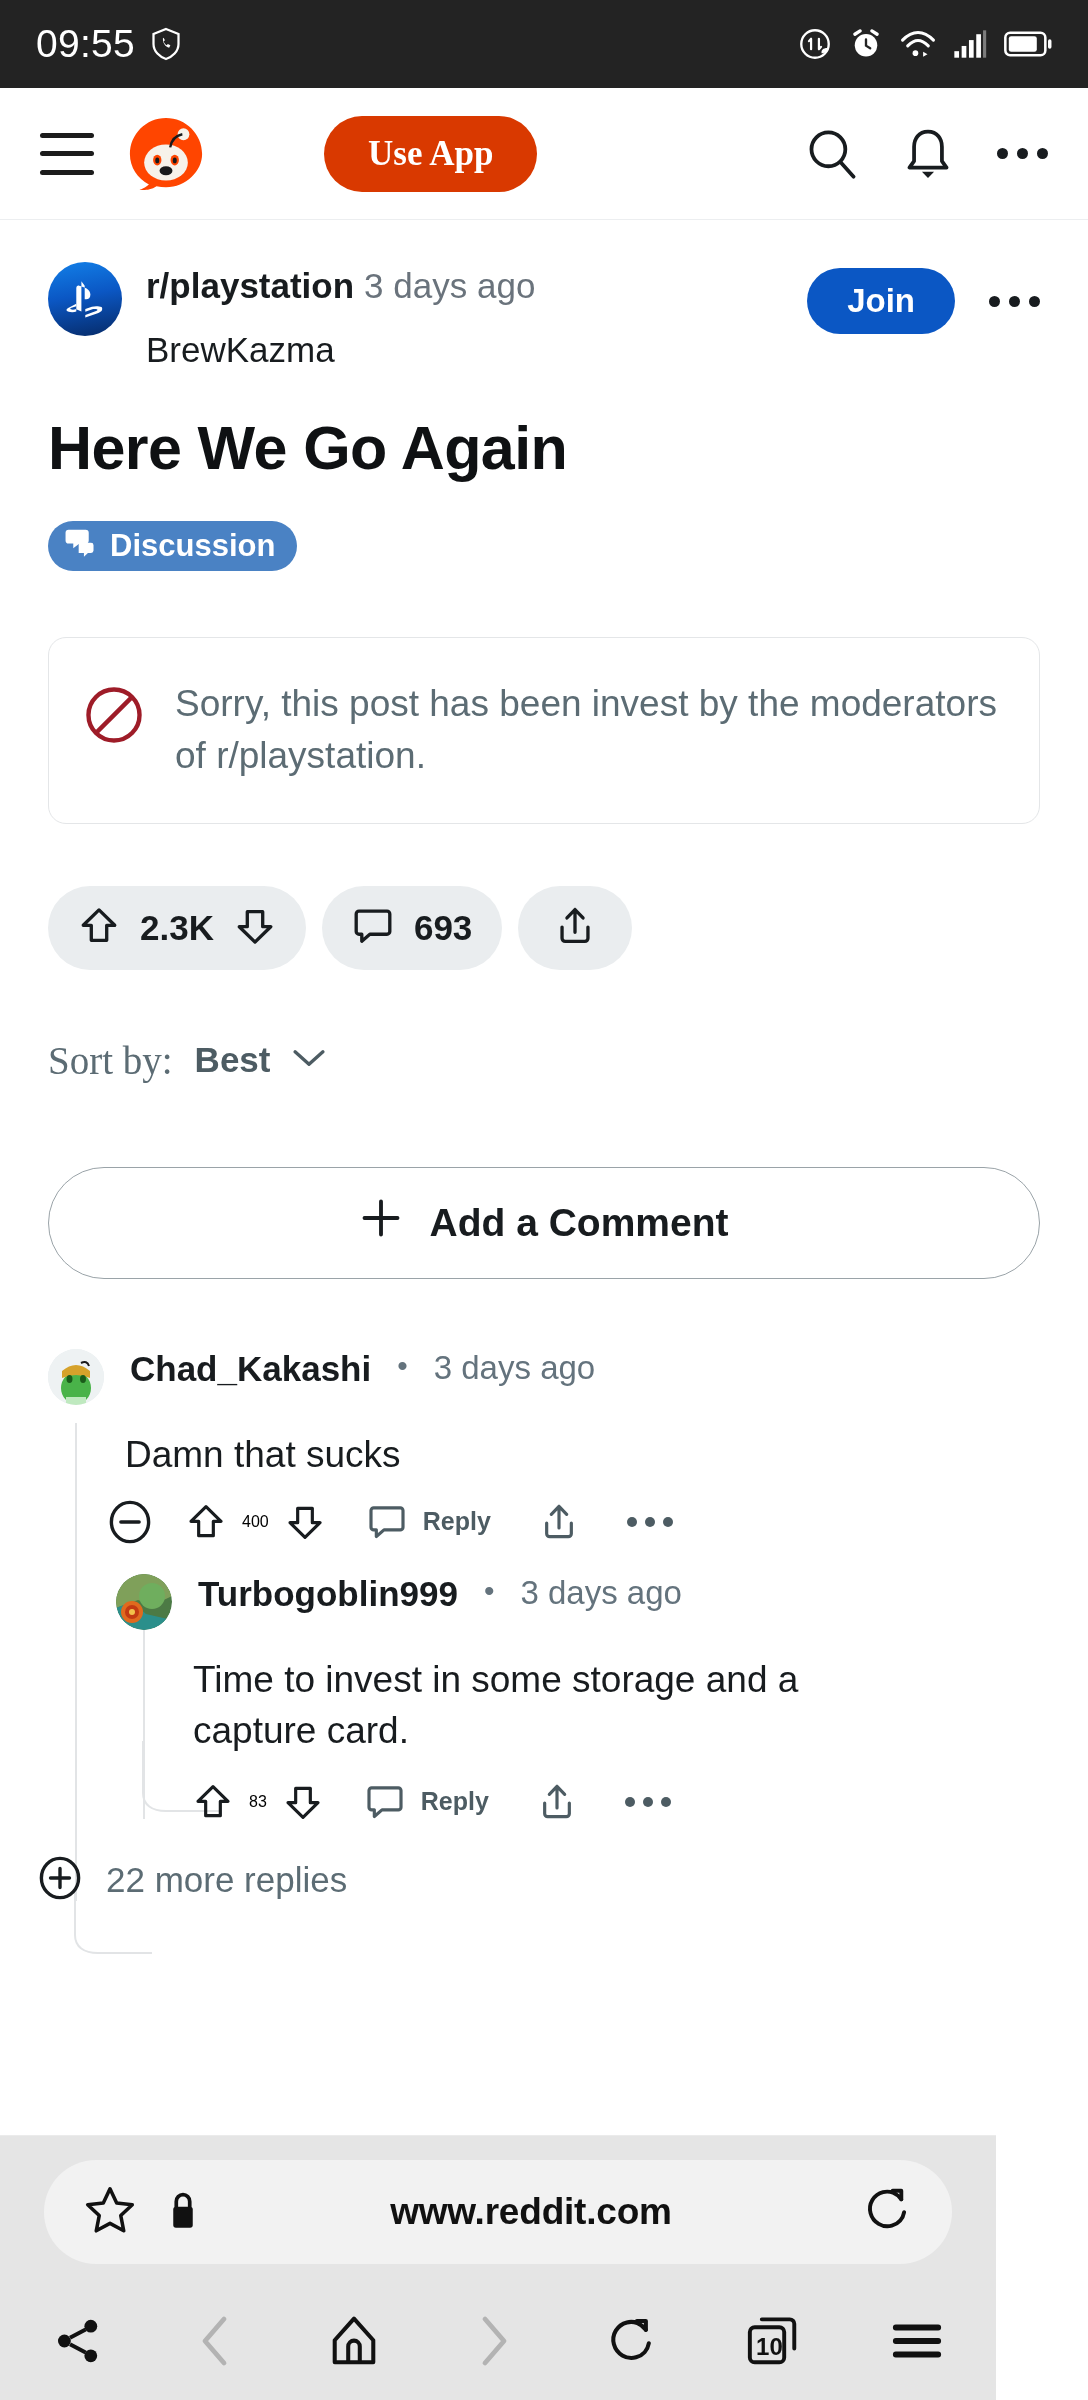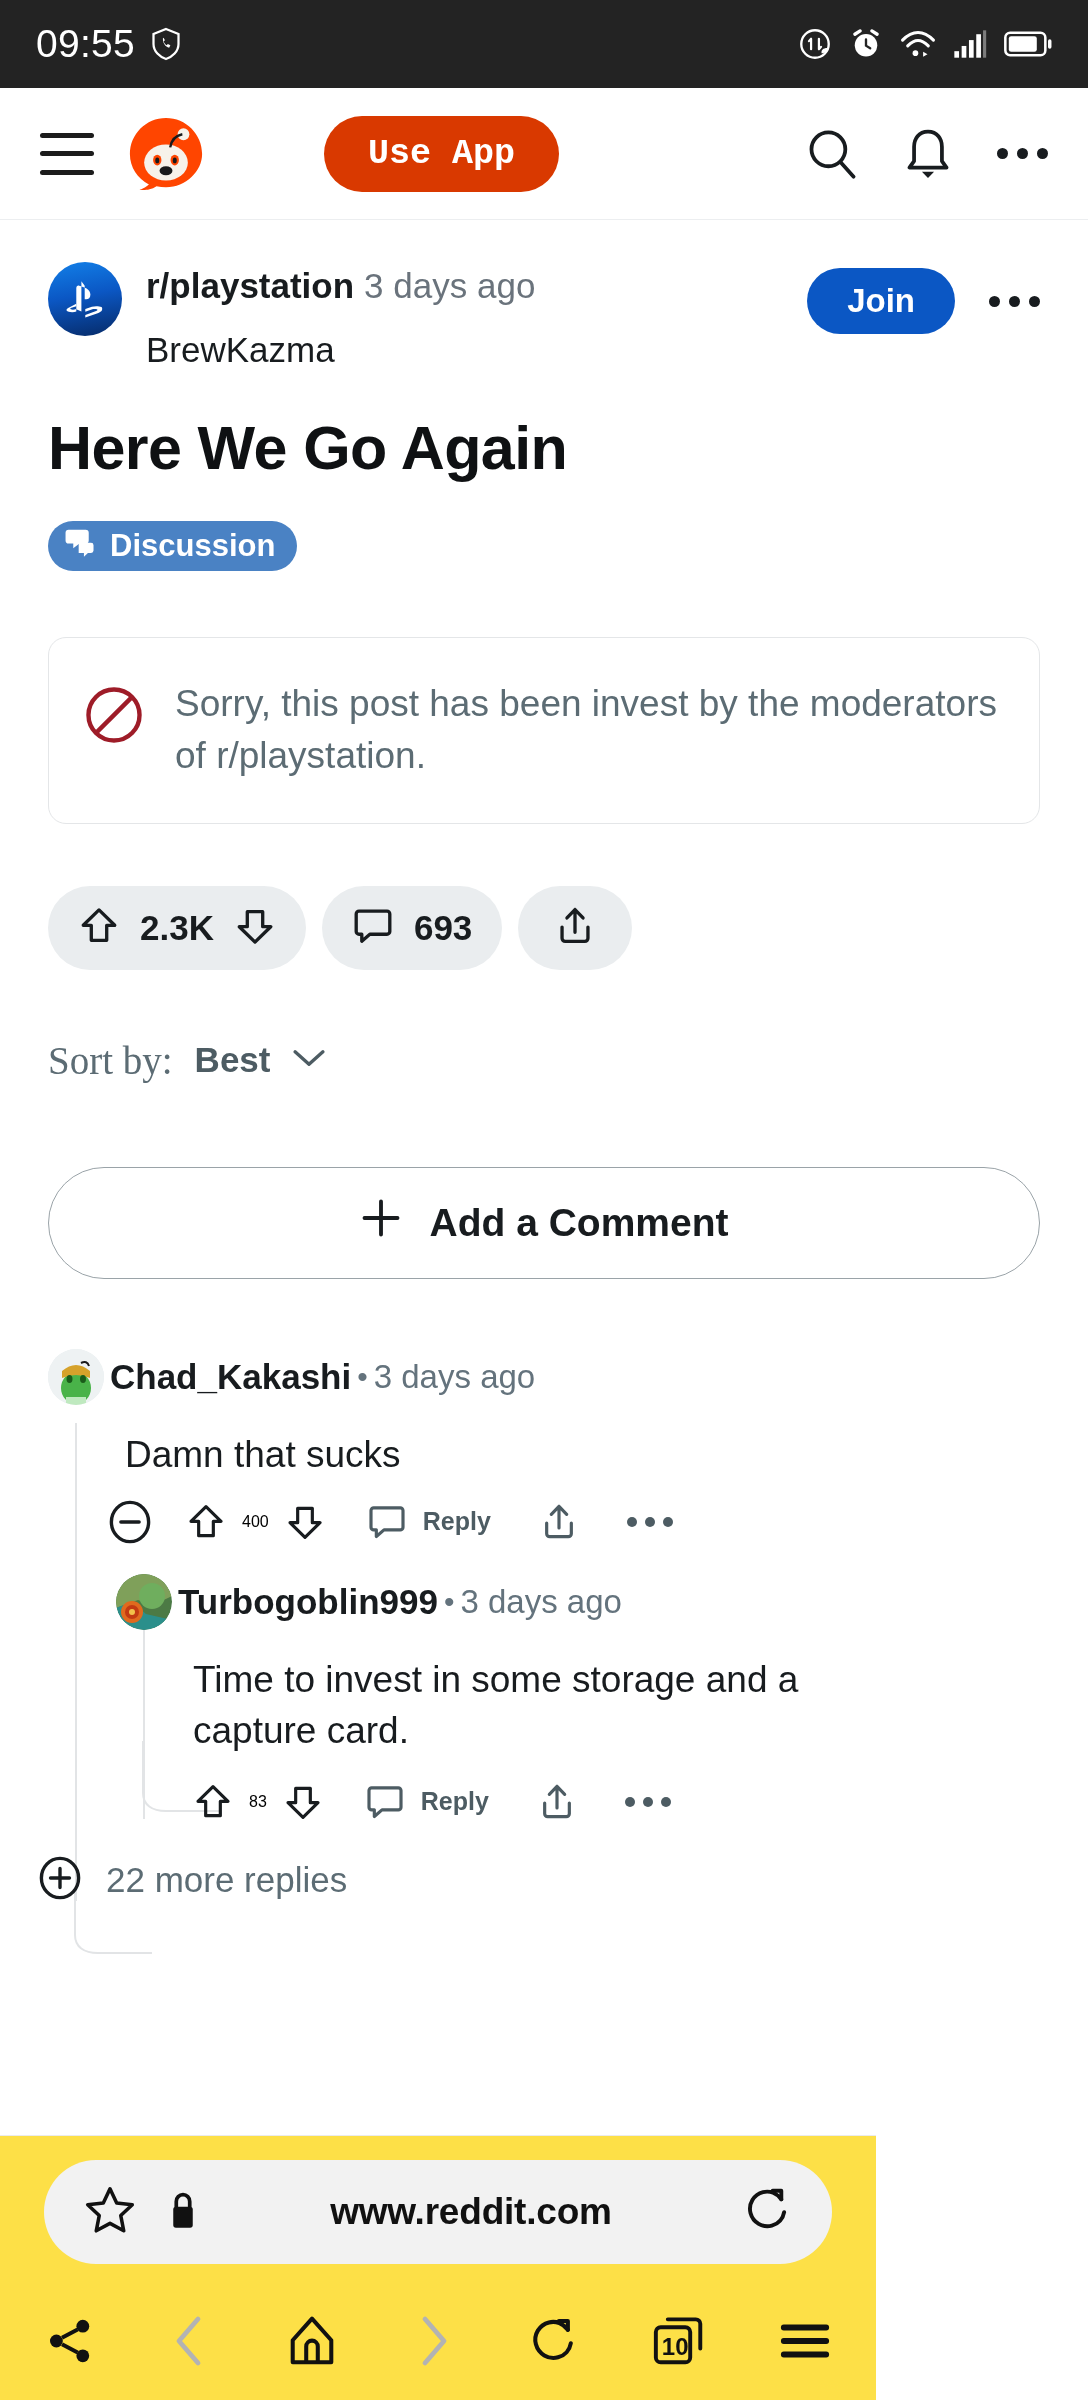--- a/index.html
+++ b/index.html
@@ -28,21 +28,21 @@
     display: flex; align-items: center; padding: 0 40px; gap: 0;
   }
   .hamburger { width: 54px; height: 42px; display: flex; flex-direction: column;
     justify-content: space-between; cursor: pointer; }
   .hamburger span { display:block; height: 5px; background:#1c1c1c; border-radius: 3px; }
   .reddit-logo { margin-left: 34px; width: 76px; height: 76px; }
   .useapp {
     margin-left: 120px;
     background: #d93900; color: #fff; border: none; border-radius: 38px;
     height: 76px; padding: 16px 44px; font-size: 35px; font-weight: 700;
-    font-family: Liberation Mono, monospace; cursor: pointer;
+    font-family: Liberation Serif, serif; cursor: pointer;
     display:flex; align-items:center; justify-content:center;
   }
   .h-icons { margin-left: auto; display:flex; align-items:center; gap: 44px; }
   .h-ico { display:flex; align-items:center; justify-content:center; cursor:pointer; }
 
   
   .post { padding: 42px 48px 0 48px; }
   .post-meta { display: flex; align-items: flex-start; }
   .sub-avatar {
     width: 74px; height: 74px; border-radius: 50%; flex: 0 0 74px;
@@ -97,39 +97,39 @@
     margin: 84px 0 0 0; width: 100%; height: 112px;
     border: 1.5px solid #9aa3a8; border-radius: 60px; background:#fff;
     display:flex; align-items:center; justify-content:center; gap: 26px;
     font-size: 39px; font-weight: 700; color: #181c1f; cursor:pointer;
     font-family: "Liberation Sans", sans-serif;
   }
 
   
   .comments { margin-top: 70px; position: relative; }
   .cmt { position: relative; }
-  .cmt-head { display:flex; align-items:center; gap: 6px; }
+  .cmt-head { display:flex; align-items:flex-start; gap: 26px; }
   .av { width: 56px; height: 56px; border-radius: 50%; flex:0 0 56px; overflow:hidden;
         background:#e8eef0; display:block; }
   .cmt-user { font-size: 35px; font-weight: 700; color: #181c1f; }
   .cdot { color:#64737d; font-size: 30px; }
   .cmt-age { font-size: 33px; color: #64737d; }
   .cmt-body { font-size: 37px; color: #181c1f; line-height: 1.38; }
   .cmt-actions { display:flex; align-items:center; }
   .act { display:flex; align-items:center; cursor:pointer; }
   .act .reply-txt { font-size: 25px; font-weight:700; color:#4d5c63; }
   .dots-grey { display:flex; gap: 8px; }
   .dots-grey i { width: 10px; height: 10px; border-radius:50%; background:#4d5c63; display:block; }
   .more-row { display:flex; align-items:center; gap: 24px; cursor:pointer; }
   .more-txt { font-size: 35px; color:#5c6c74; }
 
   .threadline { position:absolute; width: 2px; background:#e2e4e6; }
 
   
-  .bchrome { position:absolute; left:0; bottom:0; width: 876px; background:#fde047;
+  .bchrome { position:absolute; left:0; bottom:0; width: 996px; background:#e5e5e5;
              border-top: 1px solid #ebebeb; }
   .urlbar-wrap { padding: 24px 44px 18px 44px; }
   .urlbar {
     height: 104px; background: #f2f2f2; border-radius: 52px;
     display:flex; align-items:center; padding: 0 40px; gap: 30px;
   }
   .url-text {
     flex:1; text-align:center; font-size: 37px; font-weight:700; color:#111;
     letter-spacing: -0.2px;
   }

